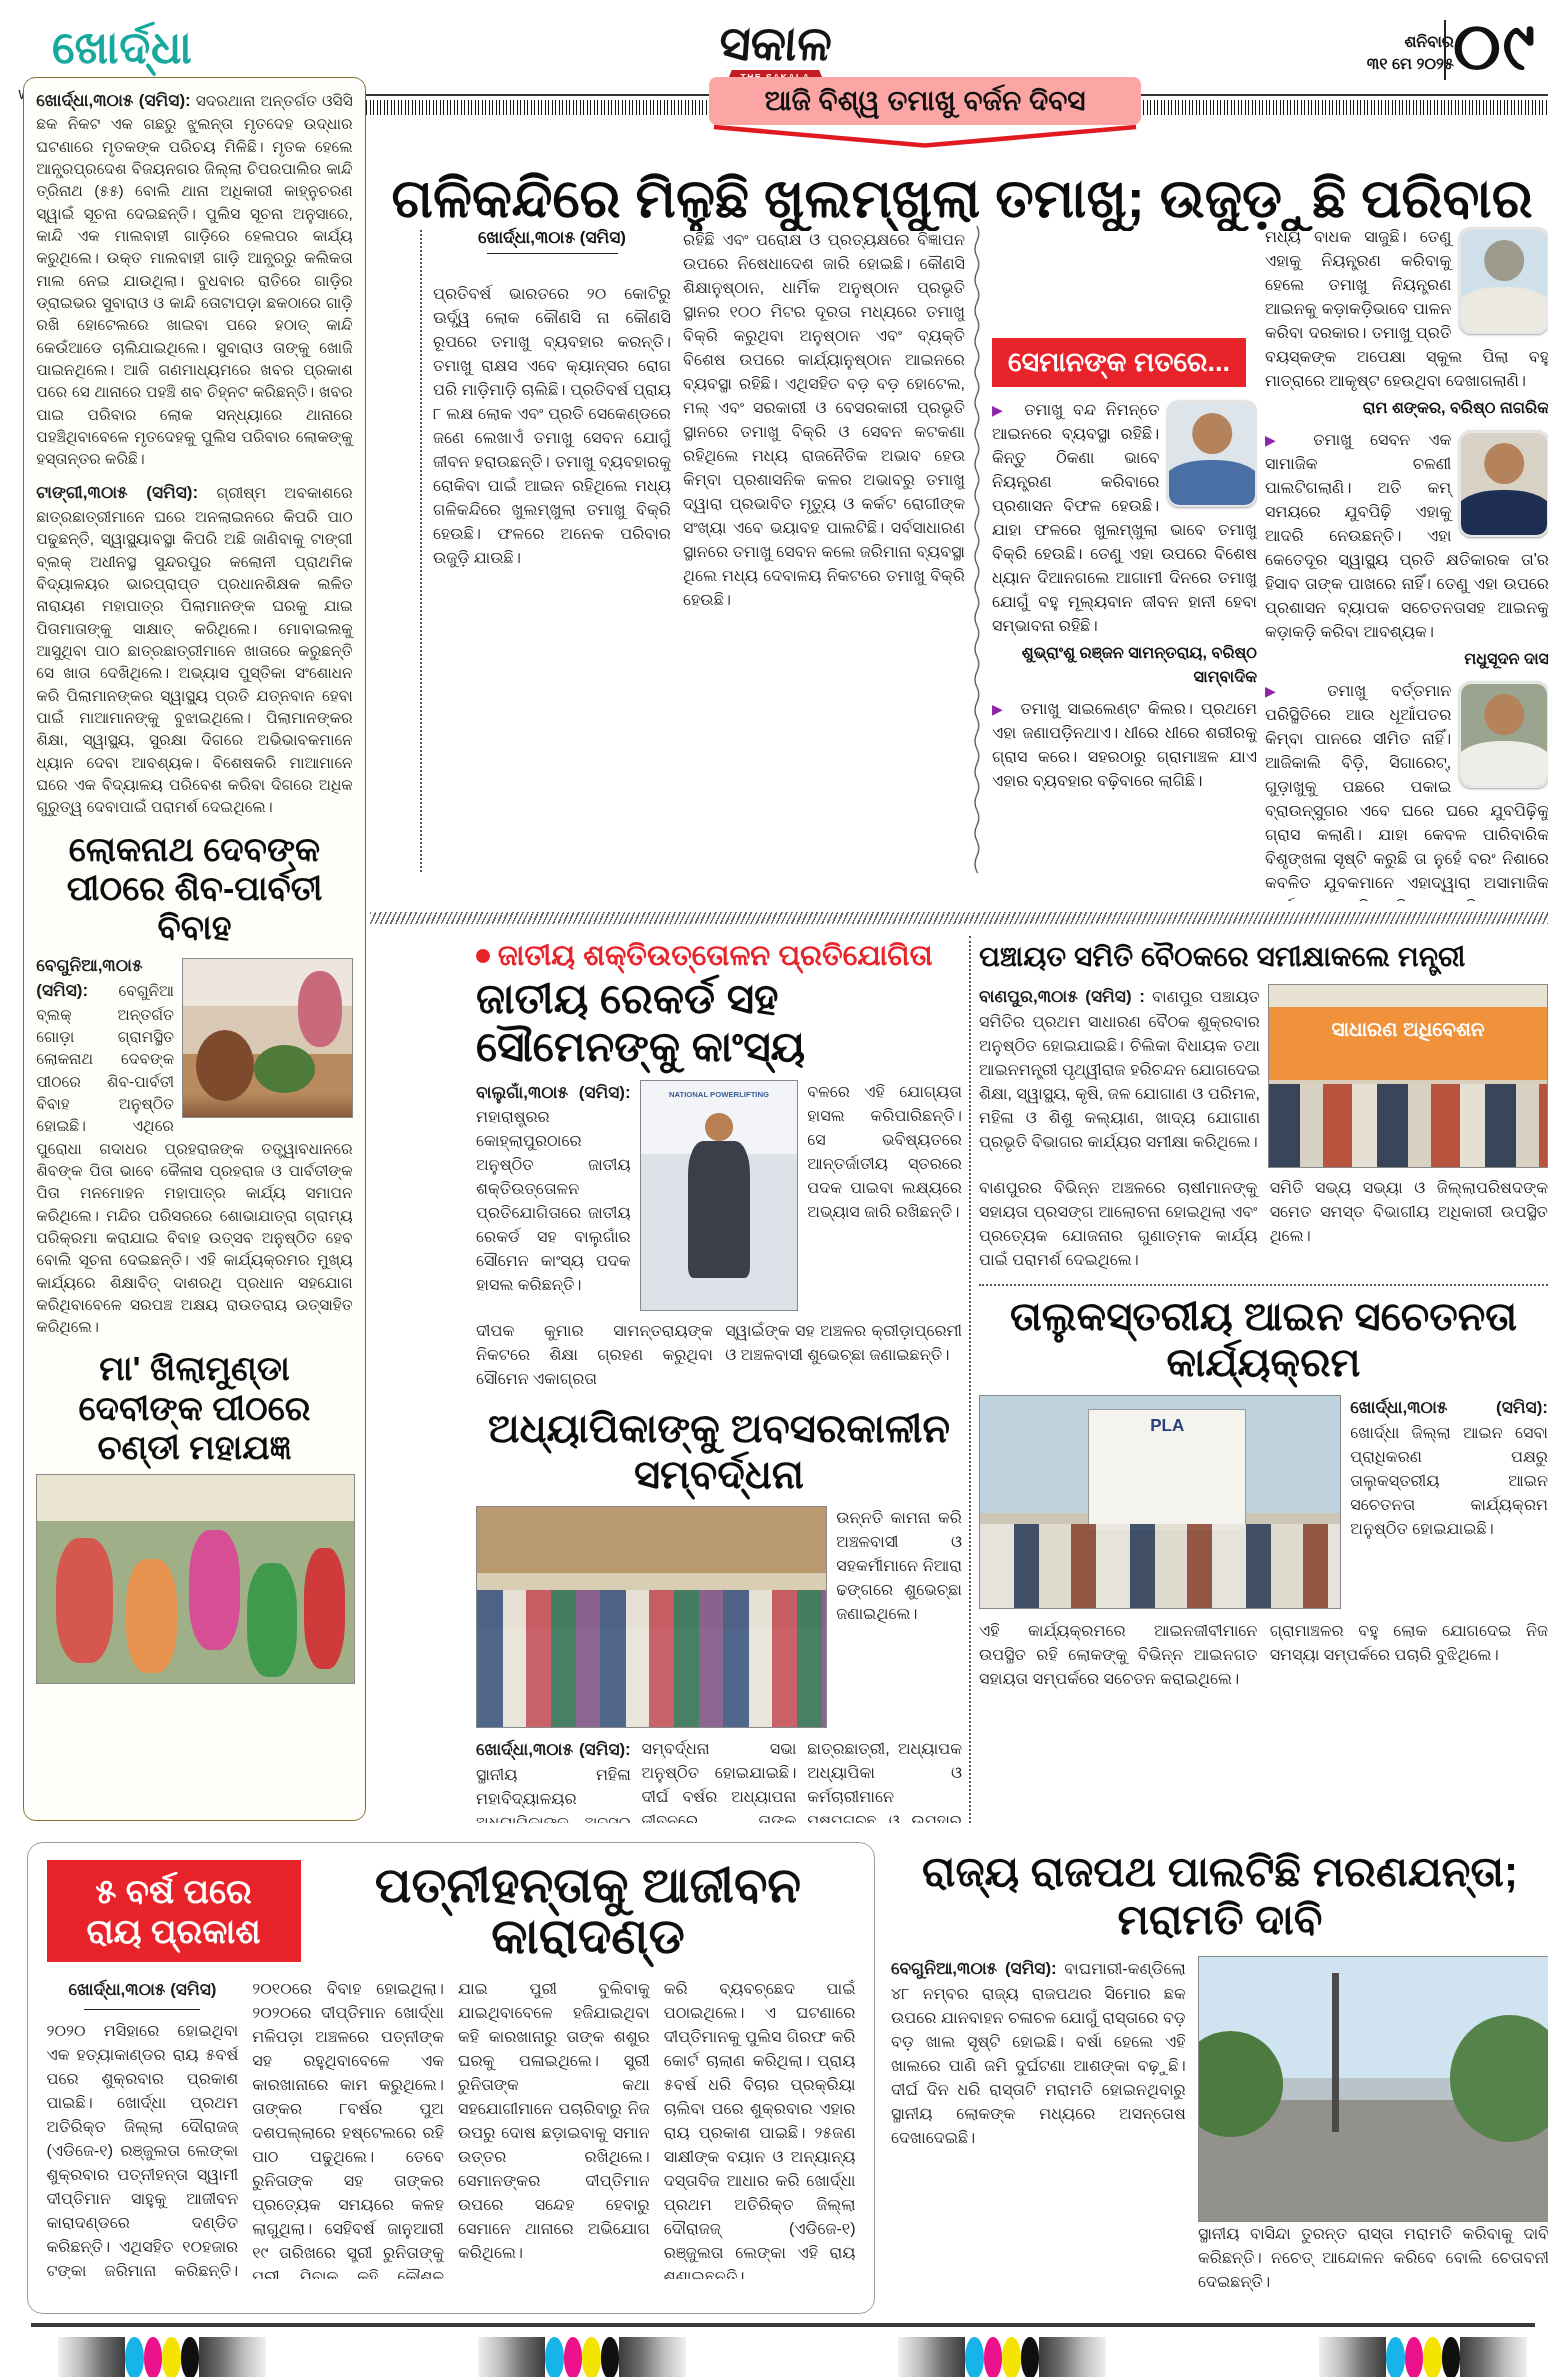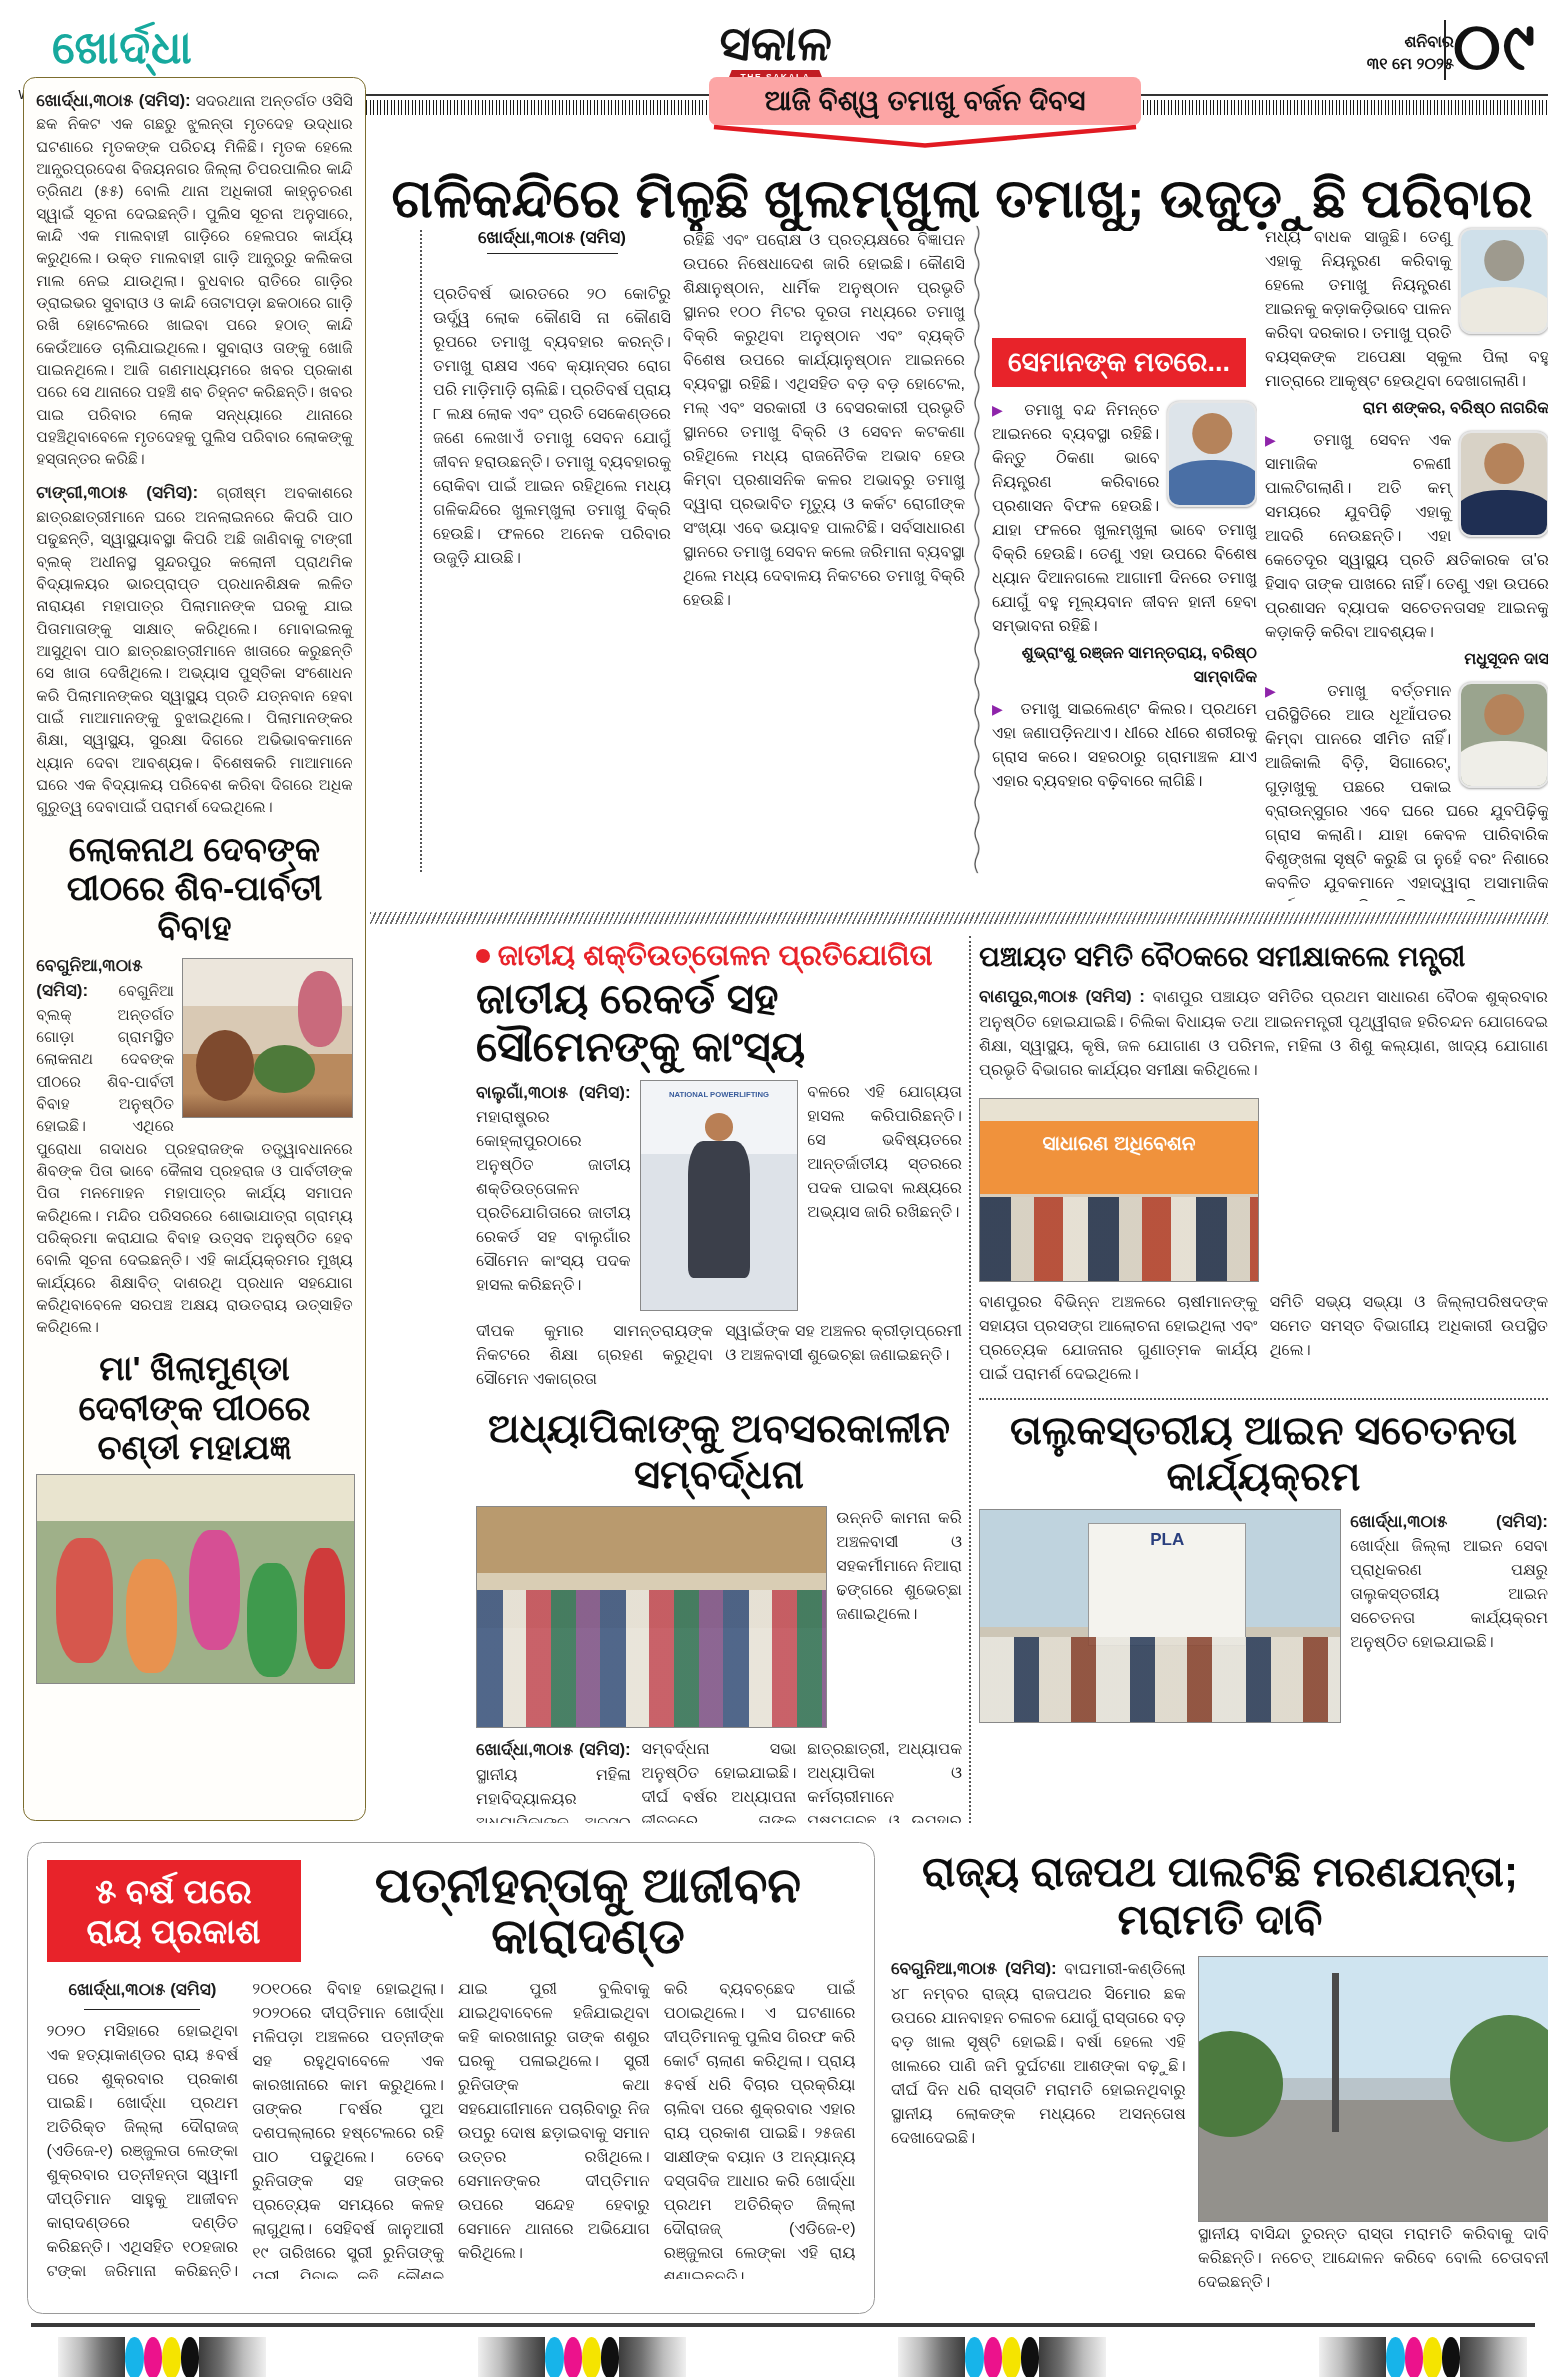--- a/index.html
+++ b/index.html
@@ -109,21 +109,21 @@
   .sp-row{display:flex;gap:9.3px;}
   .sp-row .col{flex:1;}
   .cont-row{display:flex;gap:12.3px;margin-top:7.7px;}
   .cont-row .col{flex:1;}
   .fel-headline{font-size:40px;text-align:center;margin:15.4px 0 7.7px;}
   .fel-row{display:flex;gap:9.3px;}
   .fel-body{margin-top:9.3px;column-count:3;column-gap:10.8px;height:193px;overflow:hidden;}
   
   .midright{left:979px;top:933px;width:569px;height:890px;overflow:hidden;}
   .pan-headline{font-size:28px;text-align:left;margin:7.7px 0 10.8px;}
-  .pan-row{display:flex;gap:16px;flex-direction:column;}
+  .pan-row{display:flex;gap:8px;}
   .pan-row .col{flex:1;}
   .hdot{border-top:2.3px dotted #555;margin:12.3px 0 7.7px;}
   .law-headline{font-size:40px;text-align:center;margin:4.6px 0 9.3px;}
   .law-row{display:flex;gap:9.3px;}
   .law-cont{display:flex;gap:12.3px;margin-top:9.3px;}
   .law-cont .col{flex:1;}
   
   .verdict{left:27px;top:1842px;width:848px;height:472px;border:1.5px solid #9a9a9a;border-radius:15.4px;
     box-sizing:border-box;padding:17px 18.5px;overflow:hidden;}
   .v-head{display:flex;gap:20px;align-items:center;text-align:center;}
@@ -340,20 +340,24 @@
   <div class="law-row">
     <div class="photo ph-law">
       <div class="ban">PLA</div>
       <div class="pplrow"></div>
     </div>
     <div class="body-txt" style="flex:1;">
       <span class="byline">ଖୋର୍ଦ୍ଧା,୩୦ା୫ (ସମିସ):</span>
       <span>ଖୋର୍ଦ୍ଧା ଜିଲ୍ଲା ଆଇନ ସେବା ପ୍ରାଧିକରଣ ପକ୍ଷରୁ ତାଲୁକସ୍ତରୀୟ ଆଇନ ସଚେତନତା କାର୍ଯ୍ୟକ୍ରମ ଅନୁଷ୍ଠିତ ହୋଇଯାଇଛି।</span>
     </div>
   </div>
+  <div class="law-cont body-txt">
+    <div class="col">ଏହି କାର୍ଯ୍ୟକ୍ରମରେ ଆଇନଜୀବୀମାନେ ଉପସ୍ଥିତ ରହି ଲୋକଙ୍କୁ ବିଭିନ୍ନ ଆଇନଗତ ସହାୟତା ସମ୍ପର୍କରେ ସଚେତନ କରାଇଥିଲେ।</div>
+    <div class="col">ଗ୍ରାମାଞ୍ଚଳର ବହୁ ଲୋକ ଯୋଗଦେଇ ନିଜ ସମସ୍ୟା ସମ୍ପର୍କରେ ପଚାରି ବୁଝିଥିଲେ।</div>
+  </div>
 </div>
 
 <div class="abs verdict">
   <div class="v-head">
     <div class="v-tag">
       <span>୫ ବର୍ଷ ପରେ</span>
       <span>ରାୟ ପ୍ରକାଶ</span>
     </div>
     <div class="v-headline">ପତ୍ନୀହନ୍ତାକୁ ଆଜୀବନ କାରାଦଣ୍ଡ</div>
   </div>

